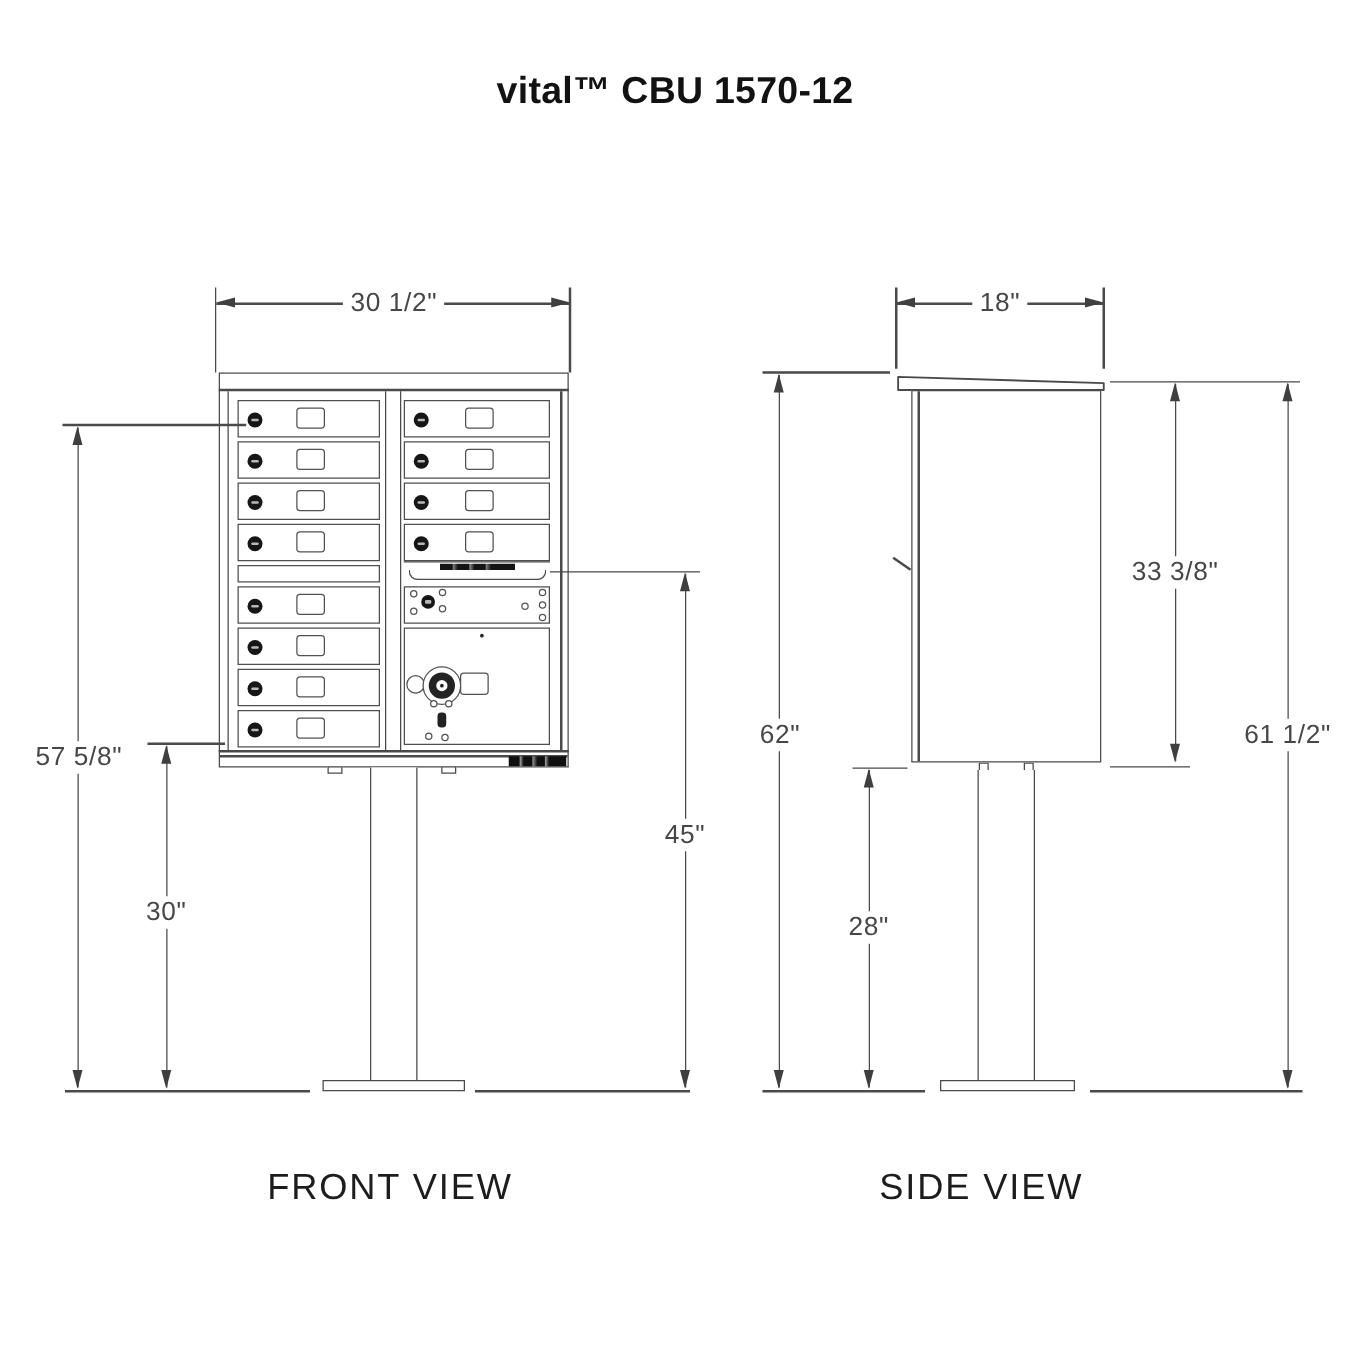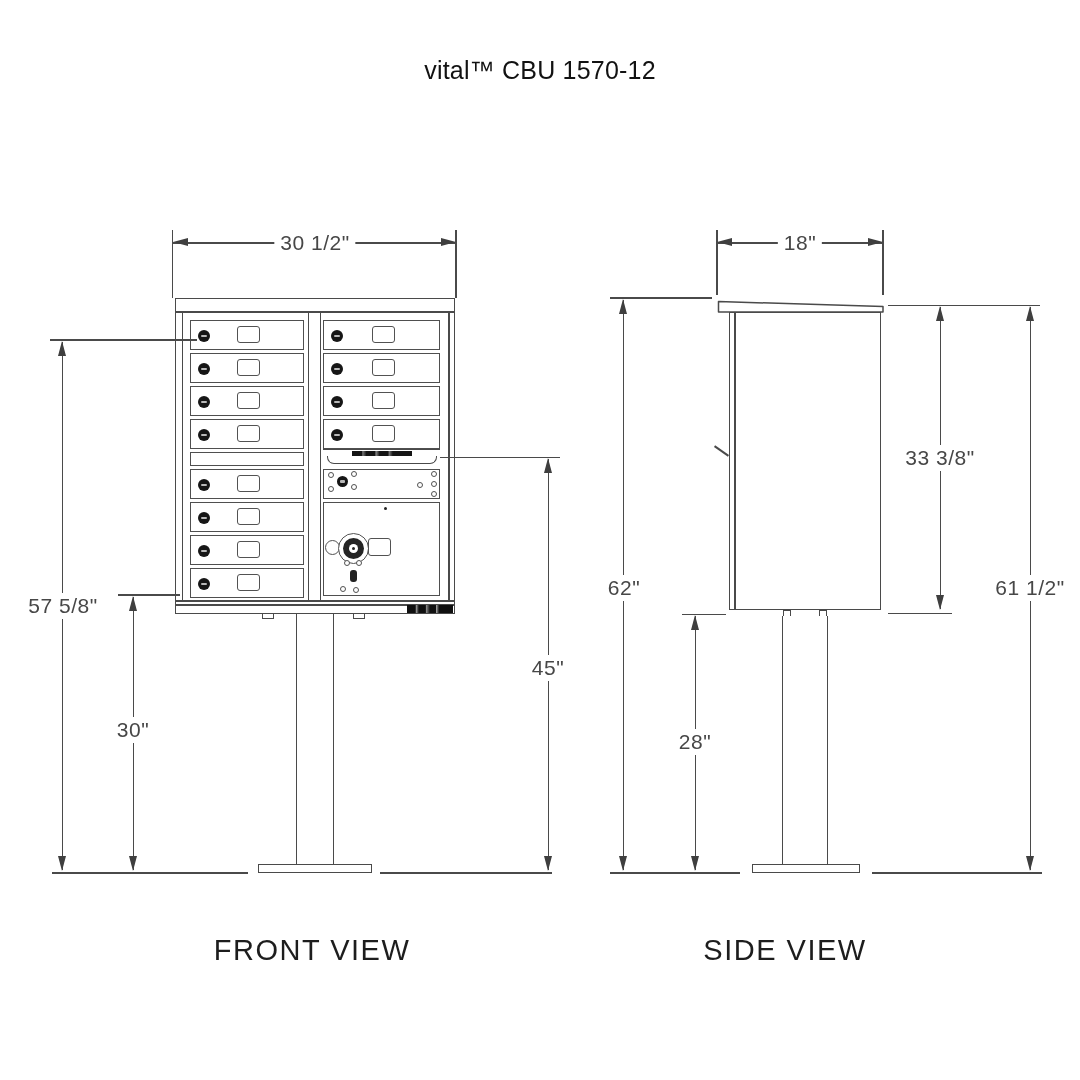--- a/index.html
+++ b/index.html
@@ -23,21 +23,21 @@
   .ar{border-top:4px solid transparent;border-bottom:4px solid transparent;border-left:15px solid #3f3f3f;}
   
   .dlab{position:absolute;transform:translate(-50%,-50%);background:#fff;padding:1px 6px;
         font-size:21px;color:#474747;white-space:nowrap;letter-spacing:.5px;}
   
   .lock{position:absolute;border-radius:50%;background:#161616;}
   .lock::after{content:"";position:absolute;left:28%;top:40%;width:46%;height:20%;background:#b9b9b9;border-radius:1px;}
   .holder{position:absolute;border:1.5px solid #525252;border-radius:3px;background:#fff;box-sizing:border-box;}
   .cdot{position:absolute;border:1.2px solid #525252;border-radius:50%;background:#fff;box-sizing:border-box;}
   .fdot{position:absolute;border-radius:50%;background:#242424;}
-  .titl{position:absolute;left:0;right:0;text-align:center;font-weight:400;font-size:25px;color:#121212;letter-spacing:.2px;}
+  .titl{position:absolute;left:0;right:0;text-align:center;font-weight:700;font-size:30px;color:#121212;letter-spacing:.2px;}
   .vlabel{position:absolute;width:220px;text-align:center;font-size:29px;color:#1d1d1d;letter-spacing:1.5px;}
 </style>
 </head>
 <body>
 
 <div id="canvas">
 
   <div class="titl" style="top:56px;">vital™ CBU 1570-12</div>
 
   <div class="vlabel" style="left:675px;top:934px;">SIDE VIEW</div>

